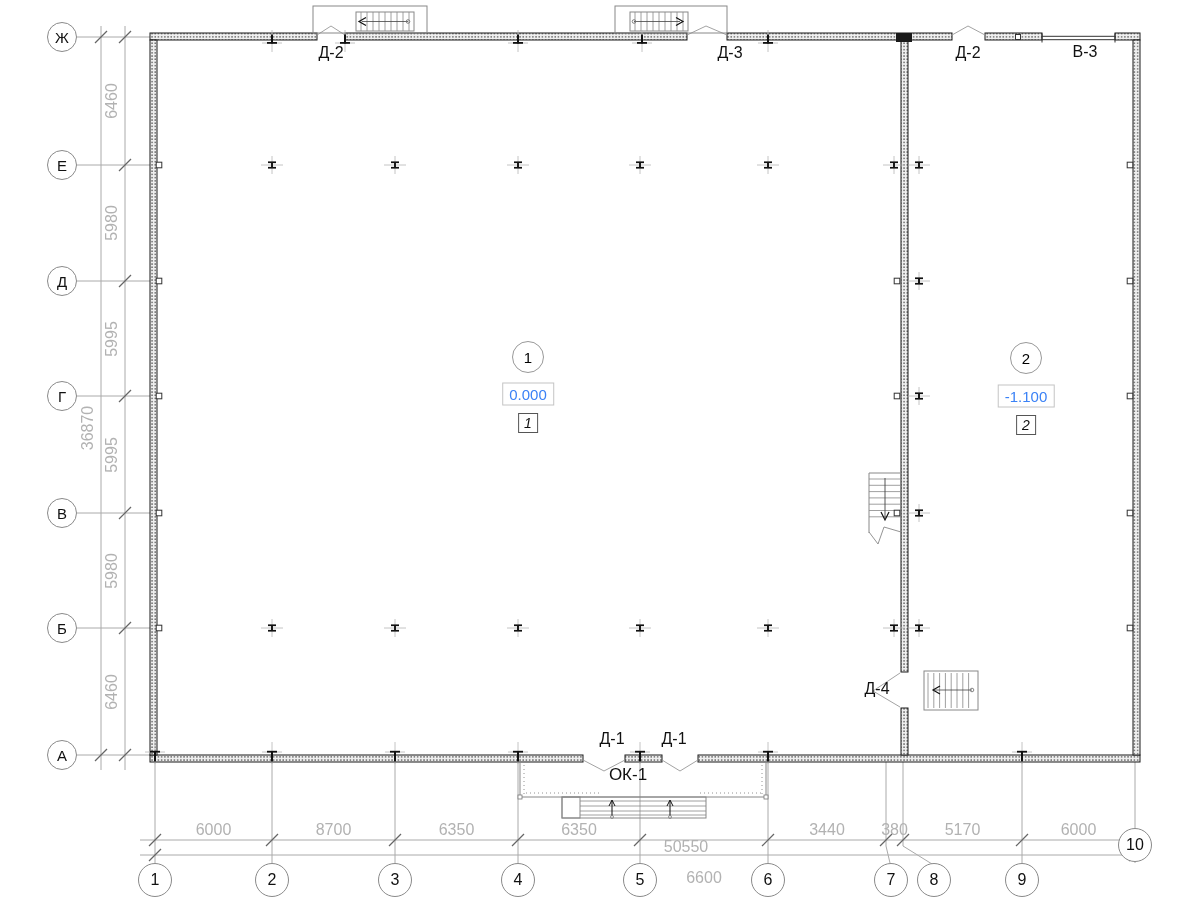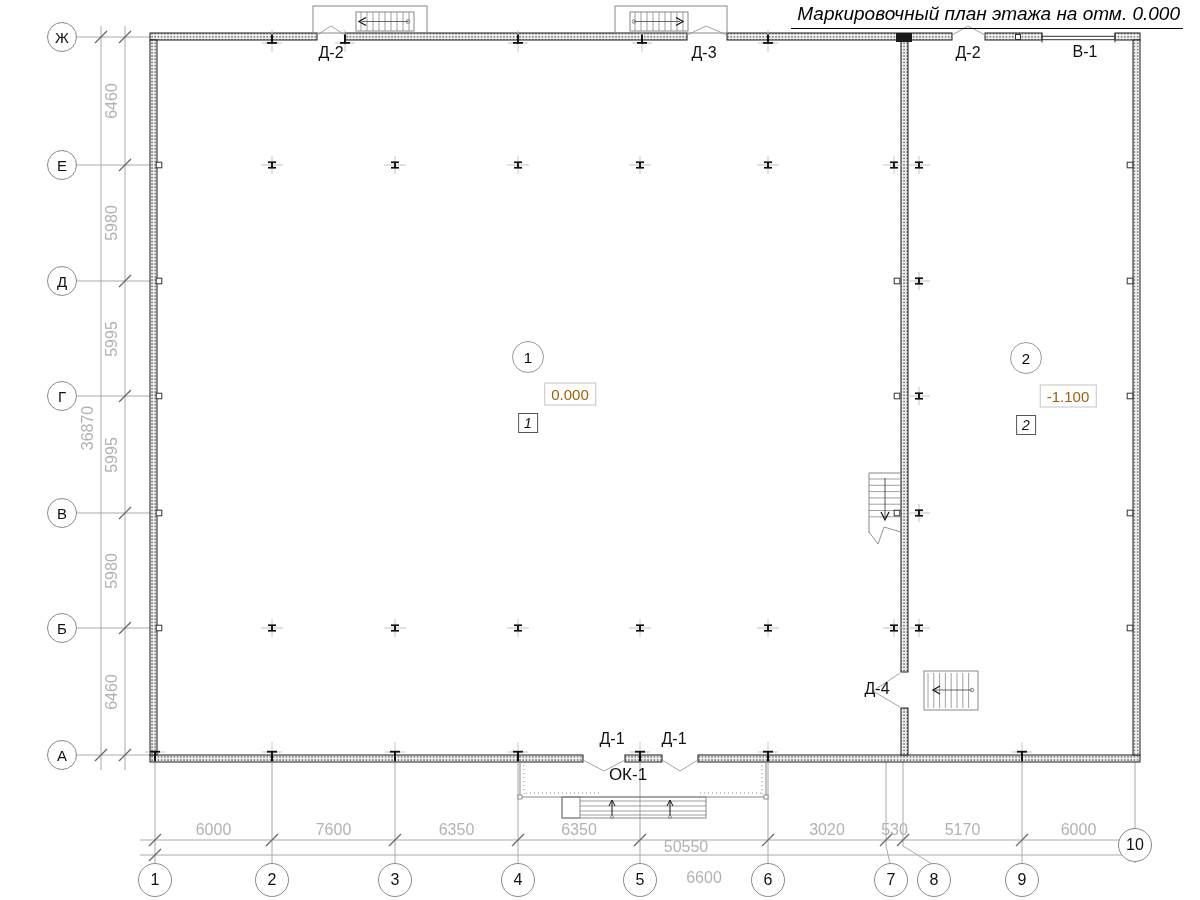--- a/index.html
+++ b/index.html
@@ -12,21 +12,21 @@
        white-space:nowrap;line-height:1;}
   .dimv{transform:translate(-50%,-50%) rotate(-90deg);}
   .axis-circle{position:absolute;border:1px solid #8a8a8a;border-radius:50%;background:#fff;
        display:flex;align-items:center;justify-content:center;color:#111;box-sizing:border-box;}
   .axis-row{width:30px;height:30px;font-size:15px;}
   .axis-col{width:34px;height:34px;font-size:16px;}
   .room-circle{position:absolute;width:30px;height:30px;border:1px solid #999;border-radius:50%;
        background:#fff;display:flex;align-items:center;justify-content:center;font-size:15px;
        transform:translate(-50%,-50%);}
   .elev-box{position:absolute;transform:translate(-50%,-50%);border:1px solid #c4c4c4;background:#fff;
-       padding:2px 6px;font-size:15px;color:#a16207;margin-left:42px;}
+       padding:2px 6px;font-size:15px;color:#3b82f6;}
   .tag-box{position:absolute;transform:translate(-50%,-50%);border:1px solid #555;background:#fff;
        padding:1px 5px;font-size:14px;font-style:italic;color:#111;}
   .title{position:absolute;top:3px;right:17px;font-size:19px;font-style:italic;color:#000;
        border-bottom:1.6px solid #000;padding:0 3px 3px 6px;white-space:nowrap;}
 </style>
 </head>
 <body>
 
 <div id="stage">
 
@@ -333,26 +333,25 @@
         <rect x="156.2" y="510.2" width="5.6" height="5.6" fill="#fff" stroke="#333" stroke-width="1"></rect>
         <rect x="1127.2" y="510.2" width="5.6" height="5.6" fill="#fff" stroke="#333" stroke-width="1"></rect>
         <rect x="156.2" y="625.2" width="5.6" height="5.6" fill="#fff" stroke="#333" stroke-width="1"></rect>
         <rect x="1127.2" y="625.2" width="5.6" height="5.6" fill="#fff" stroke="#333" stroke-width="1"></rect>
         <rect x="894.2" y="278.2" width="5.6" height="5.6" fill="#fff" stroke="#333" stroke-width="1"></rect>
         <rect x="894.2" y="393.2" width="5.6" height="5.6" fill="#fff" stroke="#333" stroke-width="1"></rect>
         <rect x="894.2" y="510.2" width="5.6" height="5.6" fill="#fff" stroke="#333" stroke-width="1"></rect>
       </g>
   </svg>
 
-  <div class="title">Маркировочный план этажа на отм. 0.000</div>
 
   <div class="lbl" style="left:331px;top:53px">Д-2</div>
-  <div class="lbl" style="left:704px;top:53px">Д-3</div>
+  <div class="lbl" style="left:730px;top:53px">Д-3</div>
   <div class="lbl" style="left:968px;top:53px">Д-2</div>
-  <div class="lbl" style="left:1085px;top:52px">В-1</div>
+  <div class="lbl" style="left:1085px;top:52px">В-3</div>
   <div class="lbl" style="left:612px;top:739px">Д-1</div>
   <div class="lbl" style="left:674px;top:739px">Д-1</div>
   <div class="lbl" style="left:628px;top:774px;font-size:17px">ОК-1</div>
   <div class="lbl" style="left:877px;top:689px">Д-4</div>
 
   <div class="room-circle" style="left:528px;top:357px">1</div>
   <div class="elev-box" style="left:528px;top:394px">0.000</div>
   <div class="tag-box" style="left:528px;top:423px">1</div>
 
   <div class="room-circle" style="left:1026px;top:358px">2</div>
@@ -370,26 +369,26 @@
     <div class="axis-circle axis-col" style="left:255px;top:863px">2</div>
     <div class="axis-circle axis-col" style="left:378px;top:863px">3</div>
     <div class="axis-circle axis-col" style="left:501px;top:863px">4</div>
     <div class="axis-circle axis-col" style="left:623px;top:863px">5</div>
     <div class="axis-circle axis-col" style="left:751px;top:863px">6</div>
     <div class="axis-circle axis-col" style="left:874px;top:863px">7</div>
     <div class="axis-circle axis-col" style="left:917px;top:863px">8</div>
     <div class="axis-circle axis-col" style="left:1005px;top:863px">9</div>
     <div class="axis-circle axis-col" style="left:1118px;top:828px">10</div>
     <div class="dim" style="left:213.5px;top:830px">6000</div>
-    <div class="dim" style="left:333.5px;top:830px">7600</div>
+    <div class="dim" style="left:333.5px;top:830px">8700</div>
     <div class="dim" style="left:456.5px;top:830px">6350</div>
     <div class="dim" style="left:579px;top:830px">6350</div>
     <div class="dim" style="left:704px;top:878px">6600</div>
-    <div class="dim" style="left:827px;top:830px">3020</div>
-    <div class="dim" style="left:894.5px;top:830px">530</div>
+    <div class="dim" style="left:827px;top:830px">3440</div>
+    <div class="dim" style="left:894.5px;top:830px">380</div>
     <div class="dim" style="left:962.5px;top:830px">5170</div>
     <div class="dim" style="left:1078.5px;top:830px">6000</div>
     <div class="dim" style="left:686px;top:847px">50550</div>
     <div class="dim dimv" style="left:112px;top:101px">6460</div>
     <div class="dim dimv" style="left:112px;top:223px">5980</div>
     <div class="dim dimv" style="left:112px;top:338.5px">5995</div>
     <div class="dim dimv" style="left:112px;top:454.5px">5995</div>
     <div class="dim dimv" style="left:112px;top:570.5px">5980</div>
     <div class="dim dimv" style="left:112px;top:691.5px">6460</div>
     <div class="dim dimv" style="left:88px;top:428px">36870</div>

